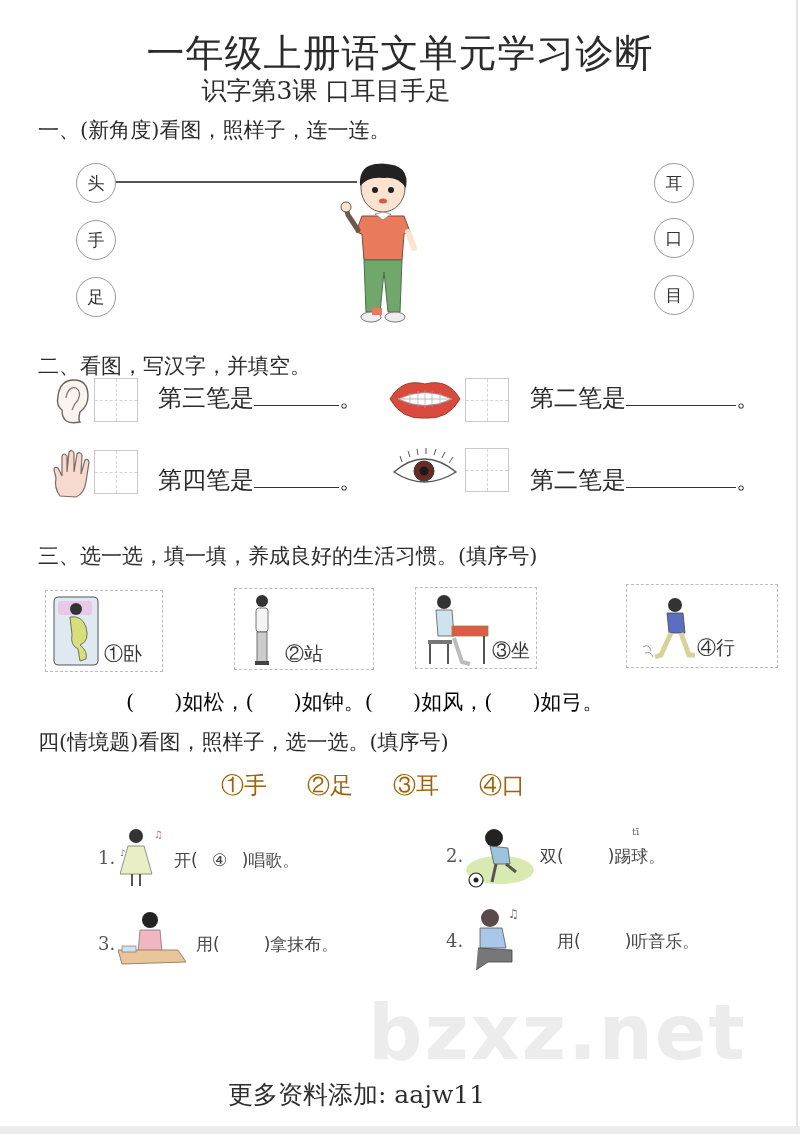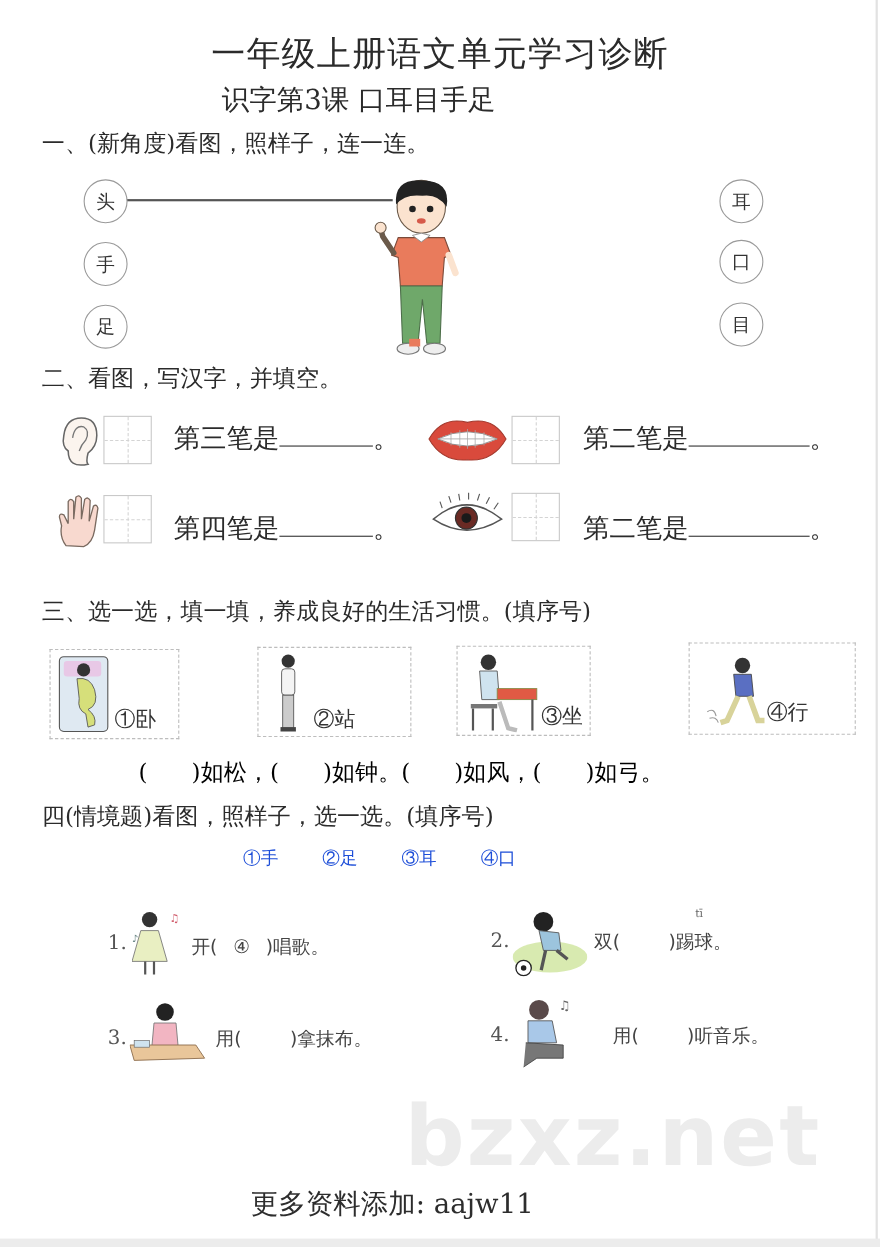--- a/index.html
+++ b/index.html
@@ -4,40 +4,40 @@
 <style>
   html, body { margin:0; padding:0; }
   body {
     width:800px; height:1134px; background:#ffffff; position:relative; overflow:hidden;
     font-family:"DejaVu Serif", "Liberation Serif", serif; color:#2a2a2a;
   }
   .abs { position:absolute; }
   .right-edge { left:796px; top:0; width:2px; height:1134px; background:#e2e2e2; }
   .bottom-edge { left:0; top:1126px; width:800px; height:8px; background:#ececec; }
 
-  .title { left:0; width:800px; top:28px; text-align:center; font-size:31px; letter-spacing:1px; color:#2b2b2b; }
+  .title { left:0; width:800px; top:28px; text-align:center; font-size:38px; letter-spacing:1px; color:#2b2b2b; }
   .subtitle { left:0; width:652px; top:74px; text-align:center; font-size:25px; color:#2b2b2b; }
   .q-heading { font-size:21px; color:#2b2b2b; white-space:nowrap; }
 
   .circle-char {
     width:38px; height:38px; border:1.5px solid #9a9a9a; border-radius:50%;
     display:flex; align-items:center; justify-content:center; font-size:17px; color:#333; background:#fff;
   }
   .connect-line { left:115px; top:181px; width:242px; height:2px; background:#555; }
 
   .grid-box { width:42px; height:42px; border:1.5px solid #c9c9c9; position:absolute; background:#fff; }
   .grid-box::before { content:""; position:absolute; left:50%; top:0; bottom:0; border-left:1px dashed #d4d4d4; }
   .grid-box::after { content:""; position:absolute; top:50%; left:0; right:0; border-top:1px dashed #d4d4d4; }
   .fill-text { font-size:24px; color:#2b2b2b; white-space:nowrap; }
   .blank { display:inline-block; border-bottom:1.5px solid #333; vertical-align:baseline; height:1px; }
 
   .habit-card { border:1.5px dashed #bdbdbd; background:#fff; }
   .habit-label { font-size:19px; color:#333; white-space:nowrap; }
   .sentence { font-size:21px; color:#000000; white-space:nowrap; }
-  .options { font-size:16px; color:#1d4ed8; white-space:nowrap; }
+  .options { font-size:23px; color:#a16207; white-space:nowrap; }
   .ex-item { font-size:17px; color:#444; white-space:nowrap; font-family:"DejaVu Sans", sans-serif; }
   .ex-num { font-size:18px; color:#555; }
   .pinyin { font-size:10px; color:#666; }
   .watermark { font-family:"DejaVu Sans", sans-serif; font-weight:bold; font-size:76px; color:#ececec; letter-spacing:2px; }
   .footer { font-size:25px; color:#2d2d2d; white-space:nowrap; }
 </style>
 </head>
 <body>
 
 <div class="abs right-edge"></div>
@@ -65,21 +65,21 @@
   <path d="M37 54 L45 60 L53 54 L45 52Z" fill="#fff" stroke="#888" stroke-width="0.8"></path>
   <path d="M20 70 L10 55 L8 48" stroke="#6b5a4a" stroke-width="5" fill="none" stroke-linecap="round"></path>
   <circle cx="8" cy="47" r="5" fill="#fbe3cf" stroke="#6b5a4a" stroke-width="1"></circle>
   <path d="M70 72 L76 88" stroke="#fbe3cf" stroke-width="6" stroke-linecap="round"></path>
   <path d="M26 100 L64 100 L62 152 L50 152 L46 112 L42 152 L28 152Z" fill="#6fa86a" stroke="#4d6e4a" stroke-width="1"></path>
   <ellipse cx="33" cy="157" rx="10" ry="5" fill="#eee" stroke="#777" stroke-width="1"></ellipse>
   <ellipse cx="57" cy="157" rx="10" ry="5" fill="#eee" stroke="#777" stroke-width="1"></ellipse>
   <rect x="34" y="148" width="10" height="7" fill="#e97b5c"></rect>
 </svg>
 
-<div class="abs q-heading" style="left:38px; top:330px;">二、看图，写汉字，并填空。</div>
+<div class="abs q-heading" style="left:38px; top:352px;">二、看图，写汉字，并填空。</div>
 
 <svg class="abs" style="left:52px; top:376px;" width="40" height="52" viewBox="0 0 40 52">
   <path d="M28 46 Q10 50 10 34 Q4 30 6 20 Q8 4 22 4 Q36 4 36 20 Q36 30 28 36 Q26 44 28 46Z" fill="#fbf4ee" stroke="#666" stroke-width="1.4"></path>
   <path d="M14 22 Q16 10 24 12 Q30 16 26 24 Q22 28 20 34" fill="none" stroke="#777" stroke-width="1.2"></path>
 </svg>
 <div class="grid-box" style="left:94px; top:378px;"></div>
 <div class="abs fill-text" style="left:158px; top:382px;">
   <span>第三笔是</span><span class="blank" style="width:85px;"></span><span>。</span>
 </div>
 

